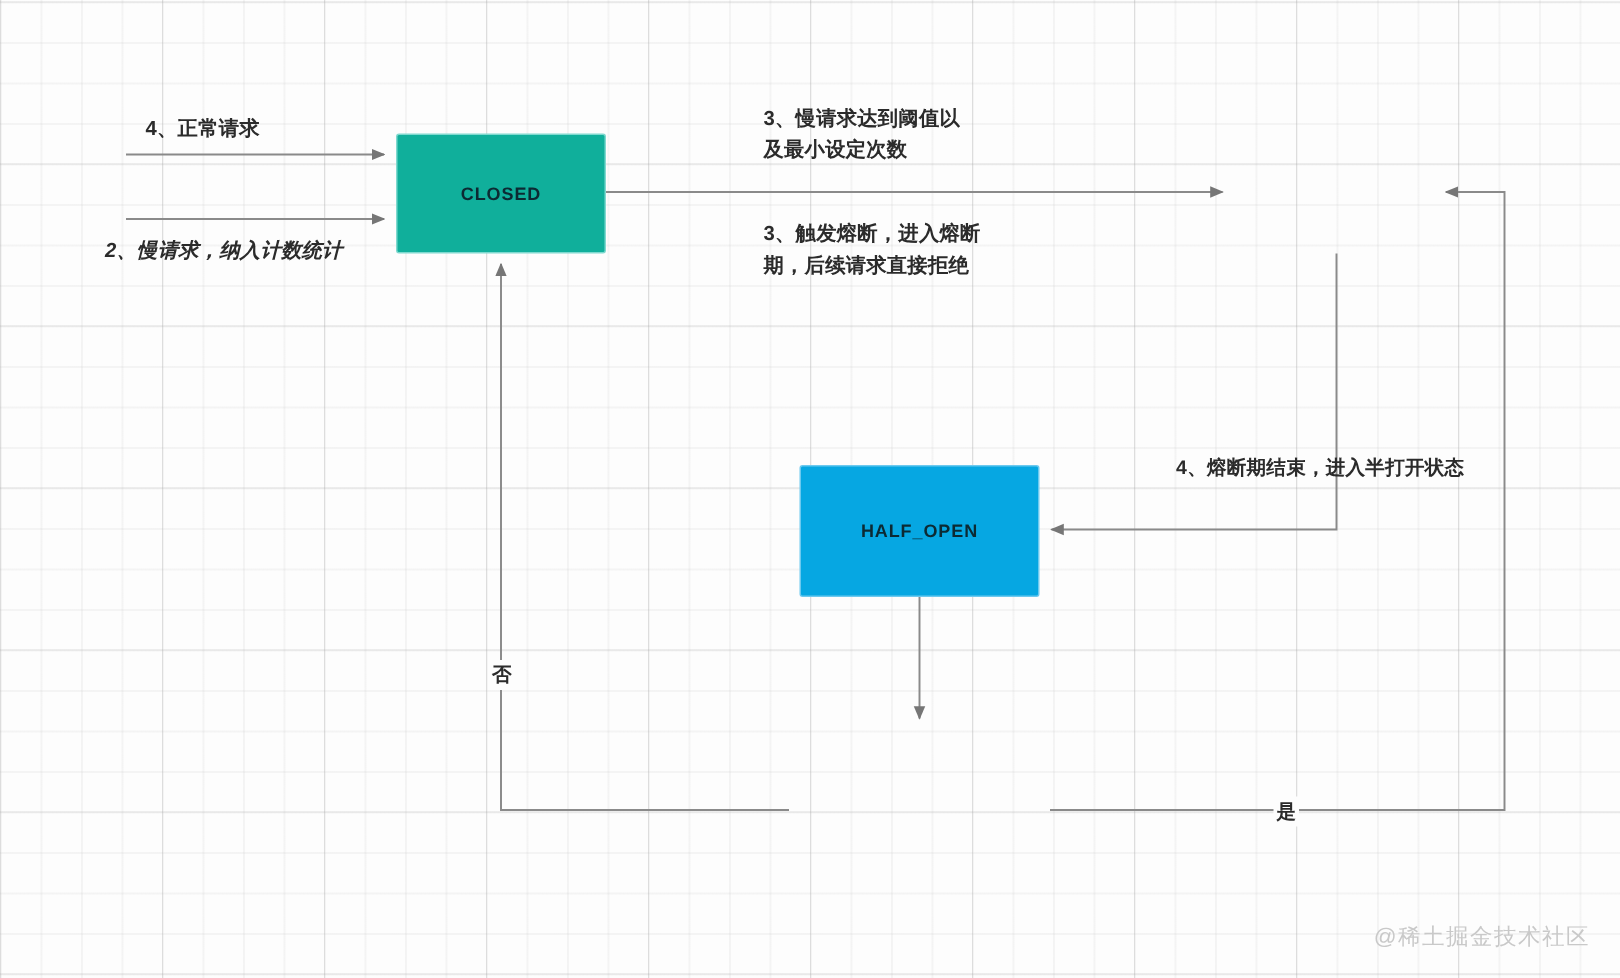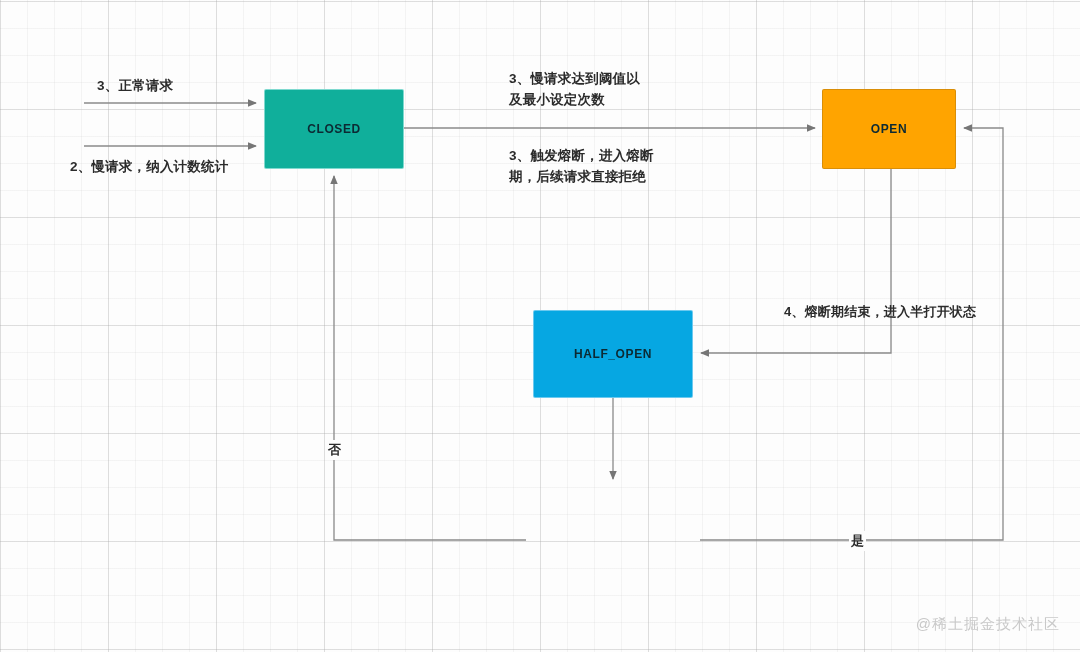--- a/index.html
+++ b/index.html
@@ -90,21 +90,21 @@
     position: absolute;
     font-size: 13.5px;
     font-weight: 700;
     color: #2b2b2b;
     line-height: 1.55;
     white-space: pre-line;
     letter-spacing: 0.2px;
     font-family: "Liberation Sans", "DejaVu Sans", sans-serif;
   }
   #label-1 { left: 97px; top: 76px; }
-  #label-2 { left: 70px; top: 157px; }
+  #label-2 { left: 70px; top: 157px; font-style: italic; }
   #label-3 { left: 509px; top: 69px; }
   #label-4 { left: 509px; top: 146px; }
   #label-5 { left: 784px; top: 302px; font-size: 13px; }
   #label-no  { left: 326px; top: 440px; font-size: 13px; font-weight: 700; background: #fdfdfd; padding: 0 2px; }
   #label-yes { left: 849px; top: 531px; font-size: 13px; font-weight: 700; background: #fdfdfd; padding: 0 2px; }
   #watermark {
     position: absolute;
     right: 20px;
     bottom: 18px;
     font-size: 15px;
@@ -138,30 +138,27 @@
 
     <path d="M 526 540 L 334 540 L 334 176" fill="none" stroke="#8a8a8a" stroke-width="1.3" marker-end="url(#arrow)"></path>
 
     <path d="M 700 540 L 1003 540 L 1003 128 L 964 128" fill="none" stroke="#8a8a8a" stroke-width="1.3" marker-end="url(#arrow)"></path>
   </svg>
 
   <div class="node node-rect" id="node-closed">
     <span class="node-label">CLOSED</span>
   </div>
 
-  <div class="node node-rect" id="node-open">
-    <span class="node-label">OPEN</span>
-  </div>
 
   <div class="node node-rect" id="node-halfopen">
     <span class="node-label">HALF_OPEN</span>
   </div>
 
 
-  <div class="edge-label" id="label-1">3、正常请求</div>
+  <div class="edge-label" id="label-1">4、正常请求</div>
 
   <div class="edge-label" id="label-2">2、慢请求，纳入计数统计</div>
 
   <div class="edge-label" id="label-3">3、慢请求达到阈值以
 及最小设定次数</div>
 
   <div class="edge-label" id="label-4">3、触发熔断，进入熔断
 期，后续请求直接拒绝</div>
 
   <div class="edge-label" id="label-5">4、熔断期结束，进入半打开状态</div>

